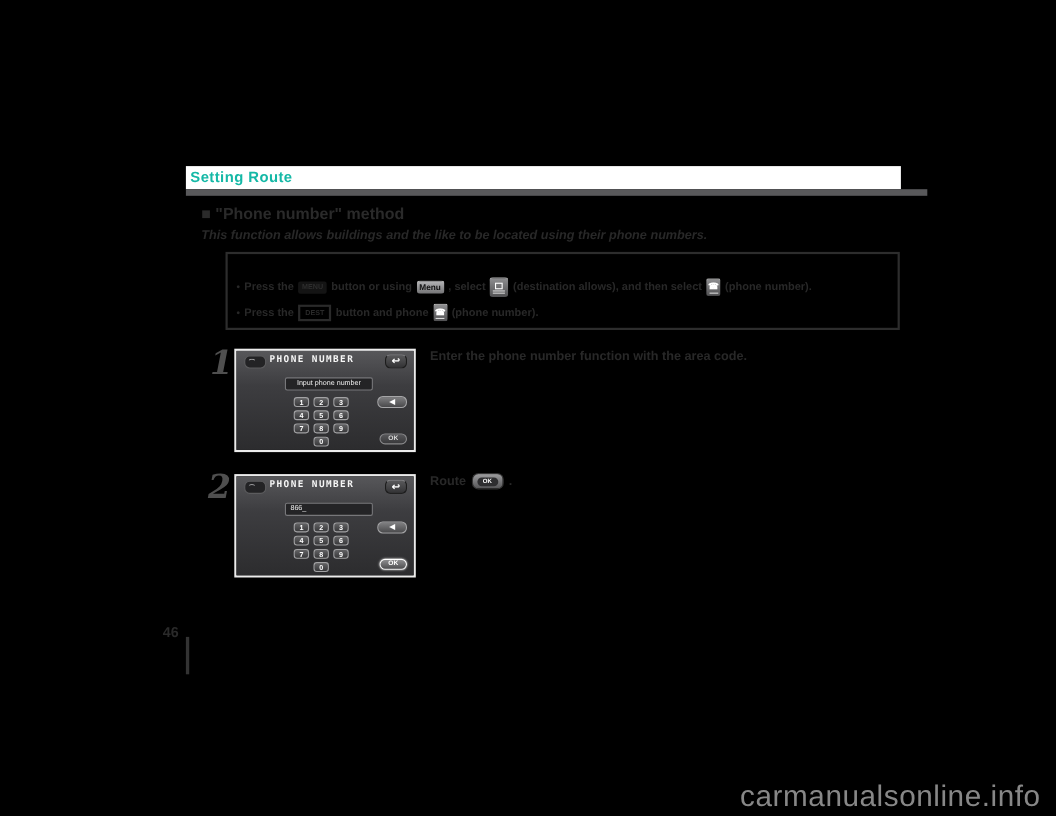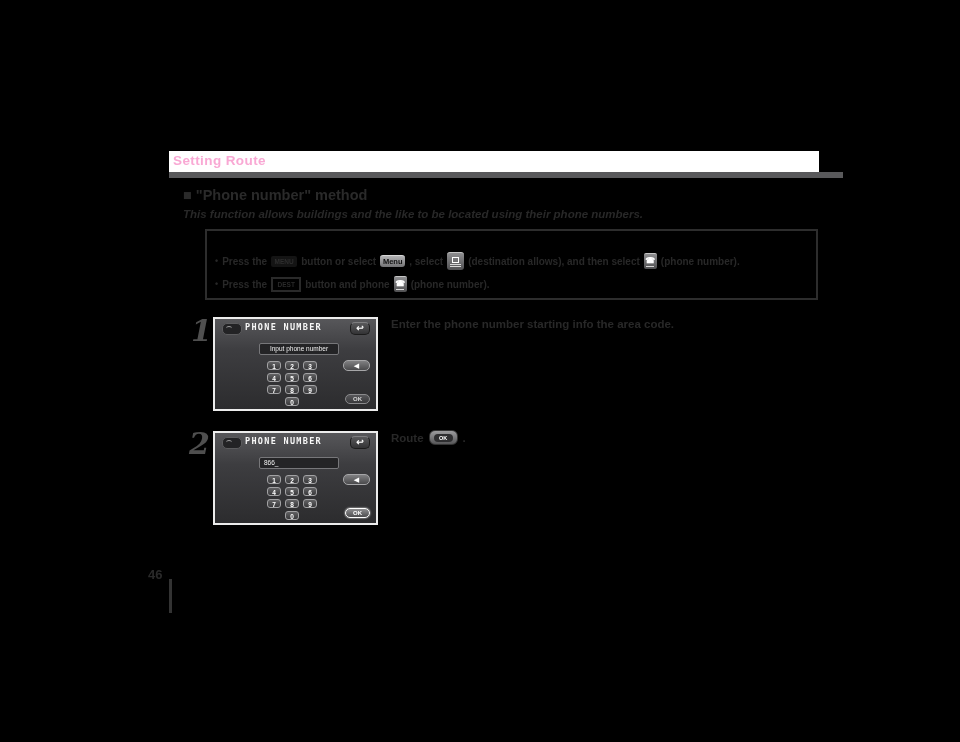--- a/index.html
+++ b/index.html
@@ -2,21 +2,21 @@
 <html><head>
 <meta charset="utf-8">
 <style>
   html,body{margin:0;padding:0;background:#000;}
   #canvas{position:relative;width:960px;height:742px;background:#000;overflow:hidden;
           font-family:"Liberation Sans",sans-serif;}
   .abs{position:absolute;}
 
   
   .header-band{left:169px;top:151px;width:650px;height:21px;background:#ffffff;}
-  .header-title{left:173px;top:153px;font-size:13.5px;font-weight:bold;color:#f9a8d4;letter-spacing:.4px;}
+  .header-title{left:173px;top:153px;font-size:13.5px;font-weight:bold;color:#14b8a6;letter-spacing:.4px;}
   .header-rule{left:169px;top:172px;width:674px;height:6px;background:#59595b;}
 
   .sec-heading{left:183px;top:187px;font-size:14.5px;font-weight:bold;color:#2a2a2a;}
   .sec-desc{left:183px;top:208px;font-size:11.5px;font-weight:bold;color:#282828;font-style:italic;}
 
   .note-box{left:205px;top:229px;width:609px;height:67px;border:2px solid #2d2d2d;}
   .note-intro{left:17px;top:8px;font-size:10px;font-weight:bold;color:#282828;}
   .note-row{position:absolute;left:8px;display:flex;align-items:center;gap:4px;
             font-size:10px;font-weight:bold;color:#282828;white-space:nowrap;}
   .row1{top:21px;} .row2{top:45px;}
@@ -99,21 +99,21 @@
 
   <div class="abs sec-heading">■ "Phone number" method</div>
   <div class="abs sec-desc">This function allows buildings and the like to be located using their phone numbers.</div>
 
   <div class="abs note-box">
 
     <div class="note-row row1">
       <span class="bullet">•</span>
       <span>Press the</span>
       <span class="hard-btn">MENU</span>
-      <span>button or select</span>
+      <span>button or using</span>
       <span class="soft-btn">Menu</span>
       <span>, select</span>
       <span class="dest-icon">
         <span class="dest-glyph"></span>
         <span class="dest-line"></span>
         <span class="dest-line"></span>
       </span>
       <span>(destination allows), and then select</span>
       <span class="phone-chip">
         <span class="phone-glyph">☎</span>
@@ -151,21 +151,21 @@
       <div class="key" style="left:70px;top:54px;">5</div>
       <div class="key" style="left:88px;top:54px;">6</div>
       <div class="key" style="left:52px;top:66px;">7</div>
       <div class="key" style="left:70px;top:66px;">8</div>
       <div class="key" style="left:88px;top:66px;">9</div>
       <div class="key" style="left:70px;top:78px;">0</div>
       <div class="scr-bksp">◀</div>
       <div class="scr-ok">OK</div>
     </div>
   </div>
-  <div class="abs step1-text">Enter the phone number starting info the area code.</div>
+  <div class="abs step1-text">Enter the phone number function with the area code.</div>
 
   <div class="abs step-num step2-num">2</div>
   <div class="abs shot shot2">
     <div class="screen">
       <div class="scr-home">
           <div class="scr-home-dot"></div>
         </div>
       <div class="scr-title">PHONE NUMBER</div>
       <div class="scr-back">↩</div>
       <div class="scr-input left">866_</div>
@@ -186,14 +186,15 @@
   <div class="abs step2-text">
     <span>Route</span>
     <span class="ok-inline">
       <span class="ok-inline-inner">OK</span>
     </span>
     <span>.</span>
   </div>
 
   <div class="abs page-num">46</div>
   <div class="abs page-num-bar"></div>
+  <div class="abs watermark">carmanualsonline.info</div>
 
 </div>
 
 </body></html>

